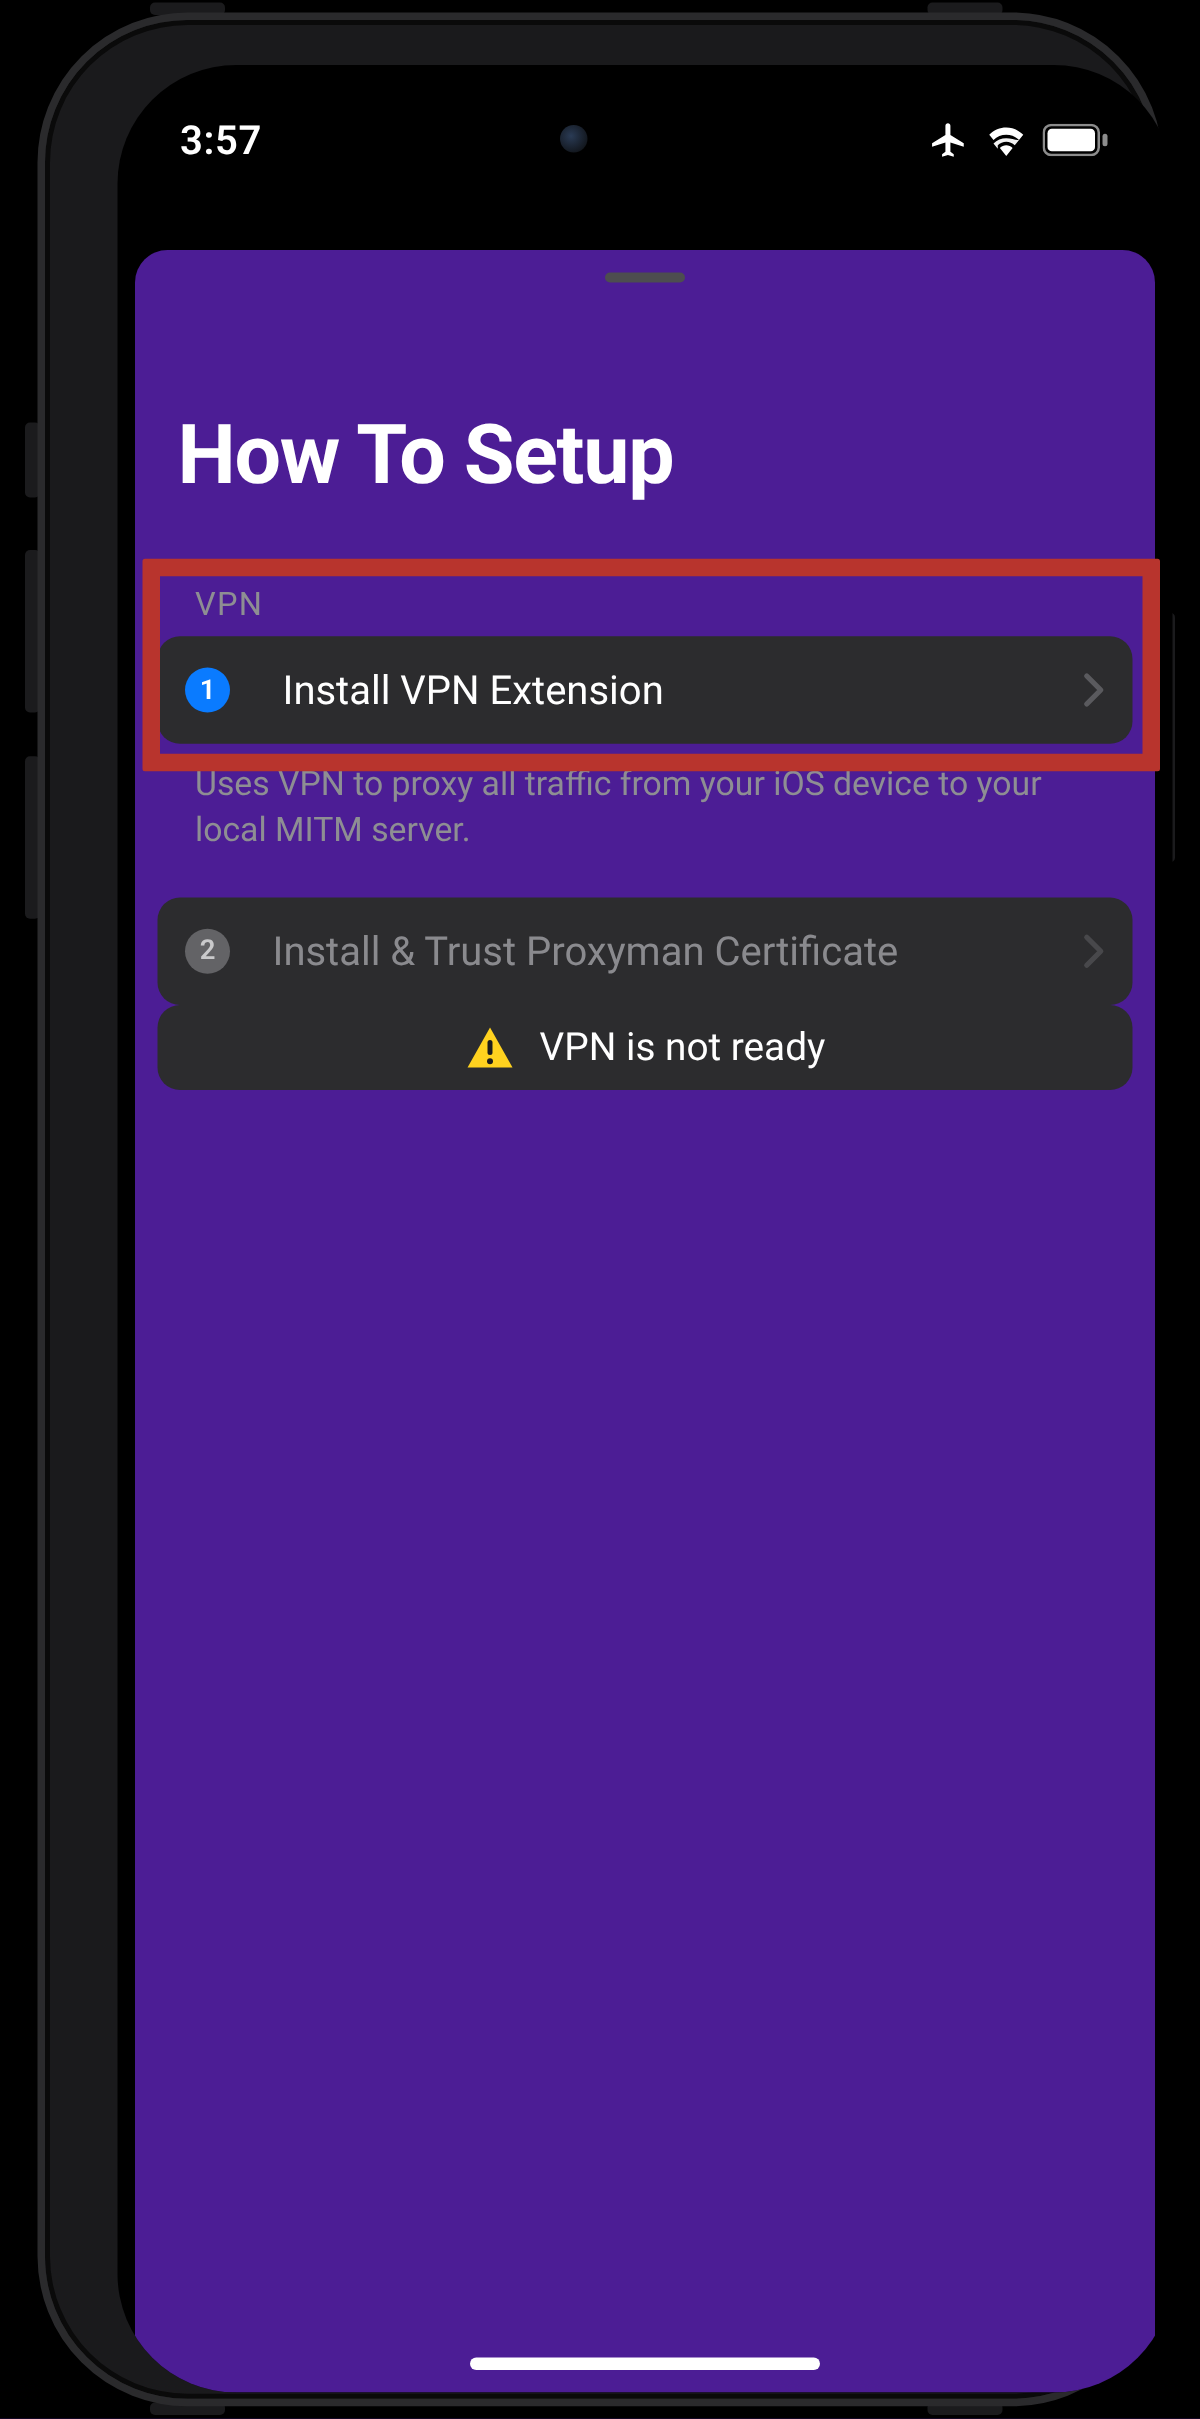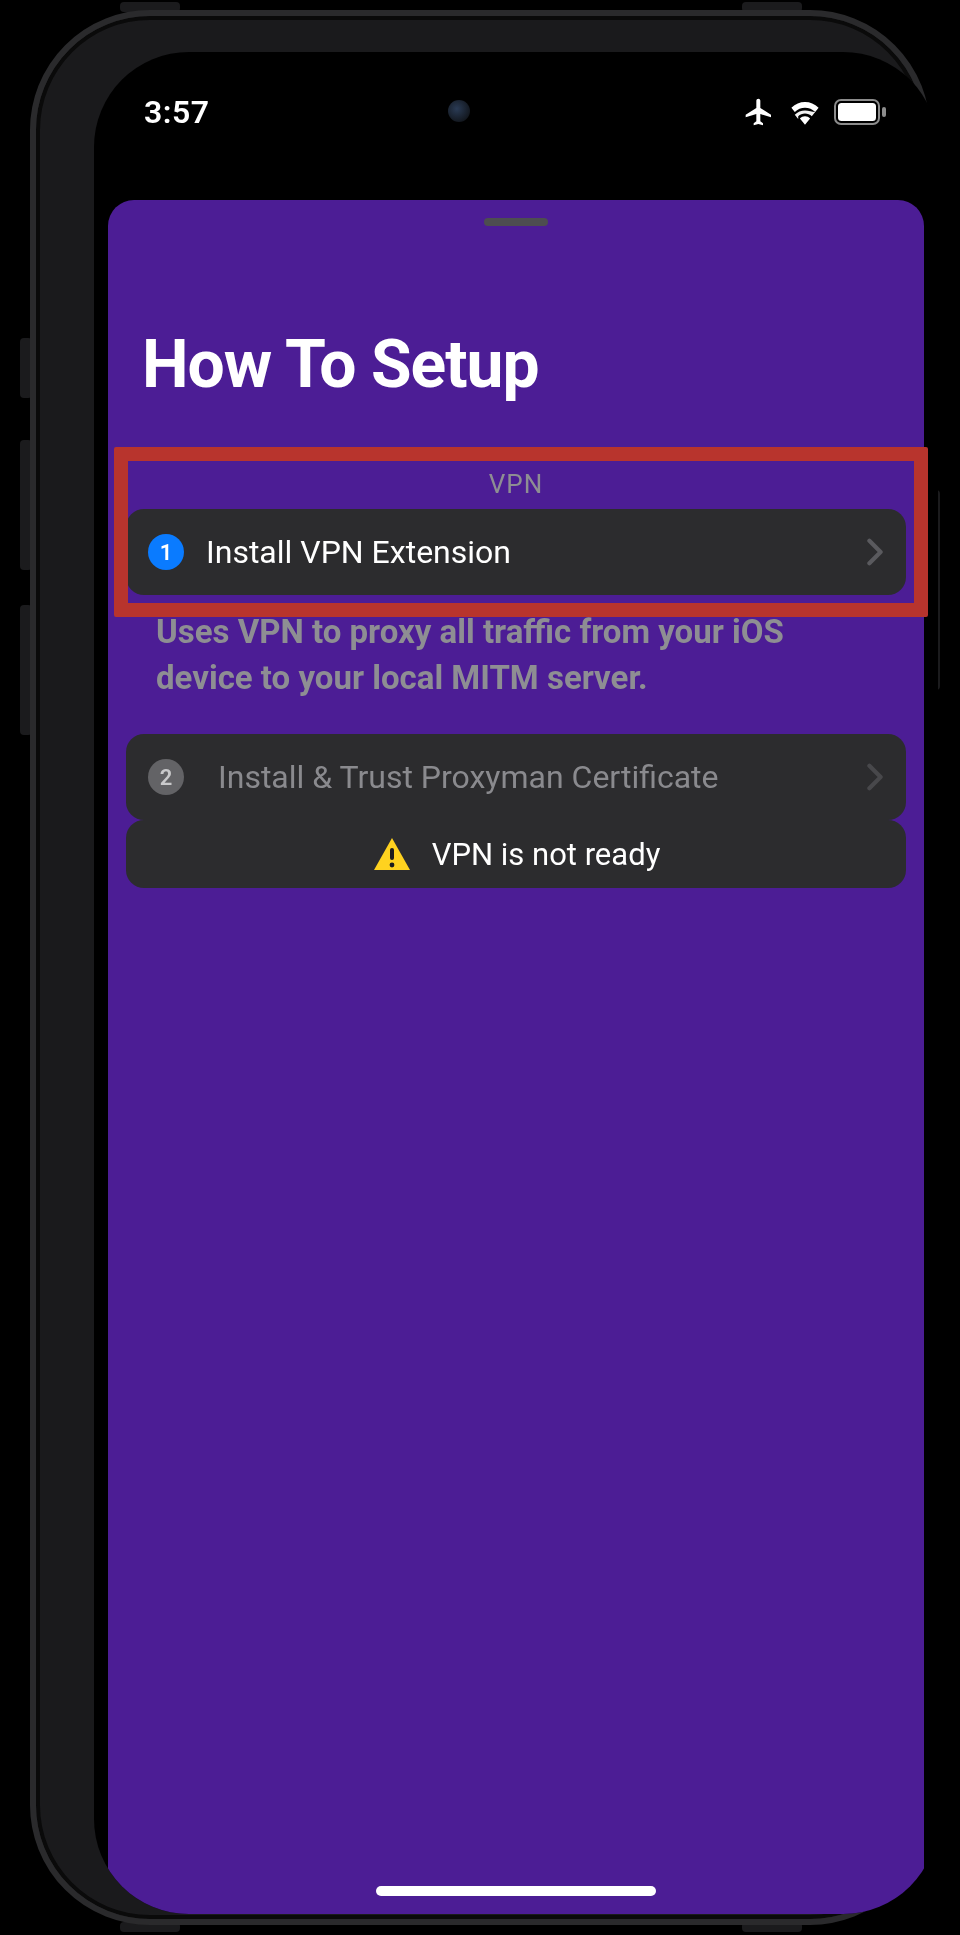--- a/index.html
+++ b/index.html
@@ -128,21 +128,20 @@
     padding: 60px 34px 50px 34px;
   }
 
   .section-header {
     color: #8e8e93;
     font-size: 26px;
     font-weight: 400;
     letter-spacing: 1px;
     padding: 16px 48px 10px 48px;
     text-transform: uppercase;
-    text-align: center;
   }
 
   .row-wrap { padding: 0 18px; position: relative; }
 
   .row {
     background: #2c2c2e;
     border-radius: 18px;
     height: 86px;
     display: flex;
     align-items: center;
@@ -165,35 +164,34 @@
   .step-badge.active { background: #0a7bff; color: #fff; }
   .step-badge.inactive { background: #636366; color: #c9c9cb; }
 
   .row-label {
     font-size: 32px;
     font-weight: 400;
     flex: 1;
     white-space: nowrap;
     overflow: hidden;
   }
-  .row-label.active { color: #ffffff; }
+  .row-label.active { color: #ffffff; margin-left: 20px; }
   .row-label.inactive { color: #8a8a8e; margin-left: 12px; }
 
   .chevron {
     color: #5a5a5e;
     flex-shrink: 0;
   }
   .chevron.dim { color: #48484b; }
 
   .section-footer {
     color: #8e8e93;
-    font-size: 33px;
+    font-size: 27px;
     line-height: 1.38;
     padding: 14px 48px 34px 48px;
-    font-weight: bold;
   }
 
   
   .highlight {
     position: absolute;
     border: 14px solid #b8342d;
     border-radius: 2px;
     pointer-events: none;
     z-index: 30;
   }

